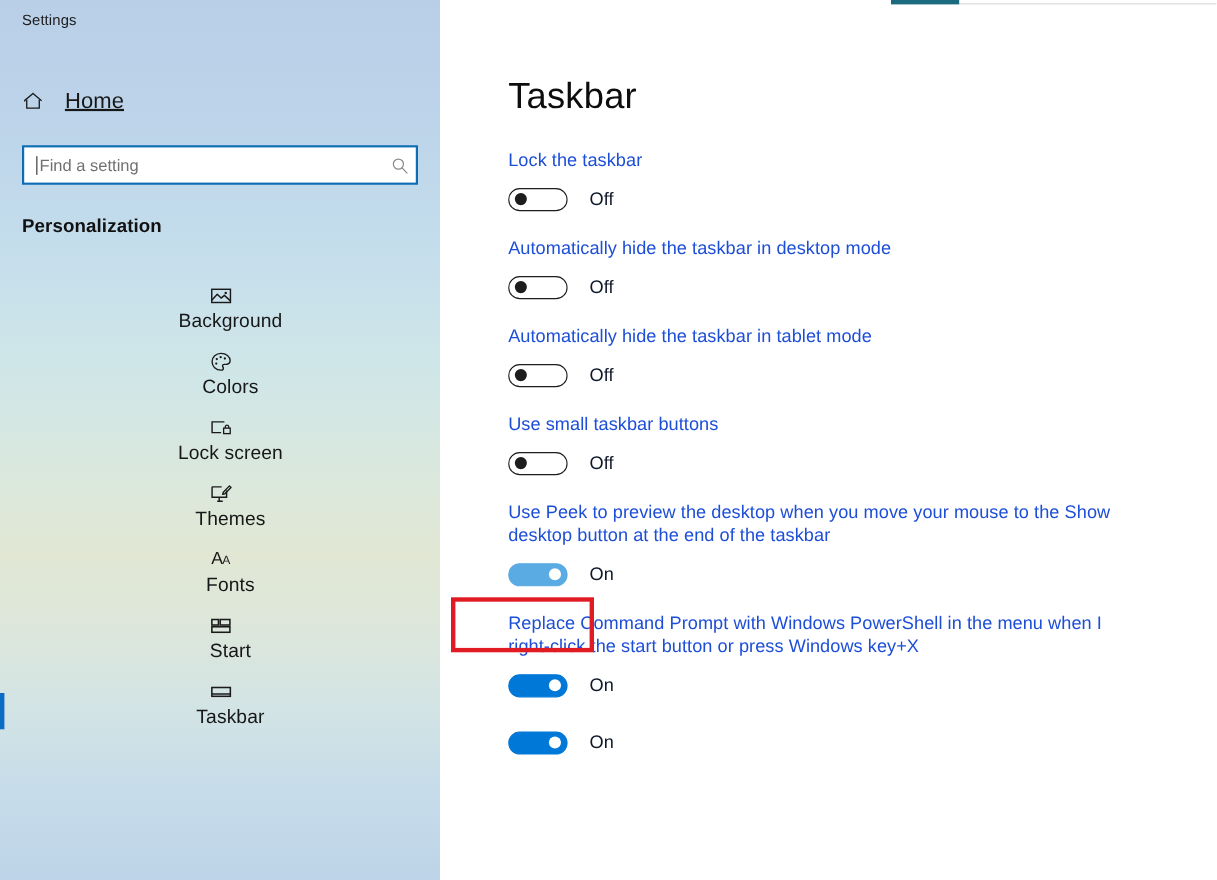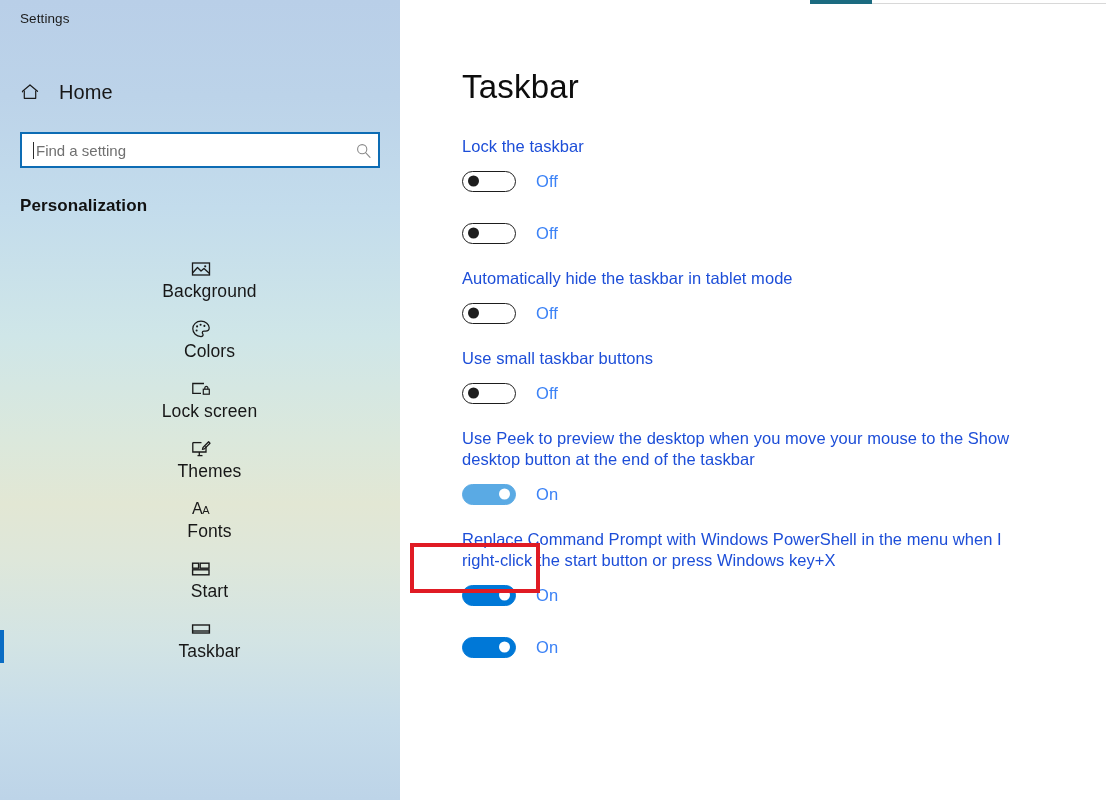--- a/index.html
+++ b/index.html
@@ -81,20 +81,21 @@
     height: 22px;
     display: flex;
     align-items: center;
     justify-content: center;
     margin-right: 18px;
   }
   .home-label {
     font-size: 20px;
     color: #171717;
     letter-spacing: 0.1px;
+    text-decoration: underline;
   }
 
   .search-box {
     position: absolute;
     left: 20px;
     top: 132px;
     width: 360px;
     height: 36px;
     background: #ffffff;
     border: 2px solid #0d6cb4;
@@ -262,21 +263,21 @@
     right: 5px;
     top: 50%;
     transform: translateY(-50%);
     width: 11px;
     height: 11px;
     border-radius: 50%;
     background: #ffffff;
   }
   .toggle-state {
     font-size: 16.5px;
-    color: #3b82f6;
+    color: #0f172a;
     margin-left: 20px;
     letter-spacing: 0.05px;
   }
 
   
   .annotation-box {
     position: absolute;
     left: 410px;
     top: 543px;
     width: 130px;
@@ -419,20 +420,21 @@
         <div class="setting-label">Lock the taskbar</div>
         <div class="toggle-row">
           <span class="toggle off">
             <span class="knob"></span>
           </span>
           <span class="toggle-state">Off</span>
         </div>
       </div>
 
       <div class="setting">
+        <div class="setting-label">Automatically hide the taskbar in desktop mode</div>
         <div class="toggle-row">
           <span class="toggle off">
             <span class="knob"></span>
           </span>
           <span class="toggle-state">Off</span>
         </div>
       </div>
 
       <div class="setting">
         <div class="setting-label">Automatically hide the taskbar in tablet mode</div>

